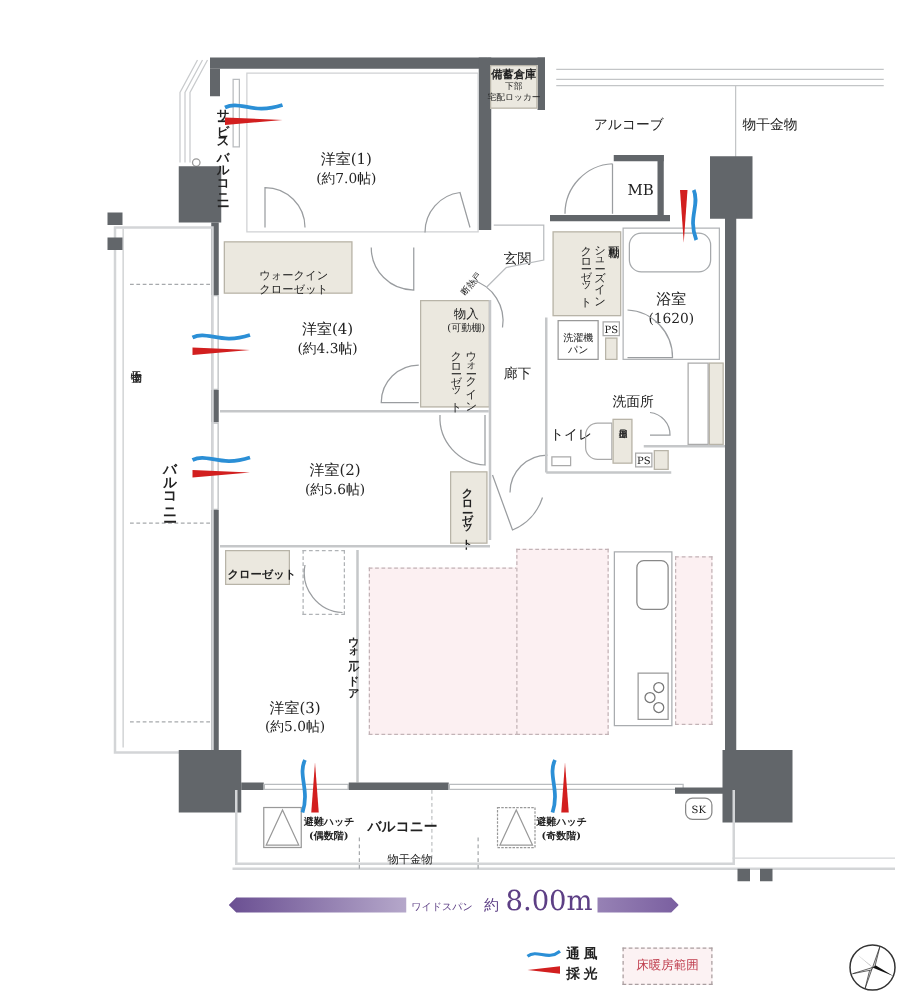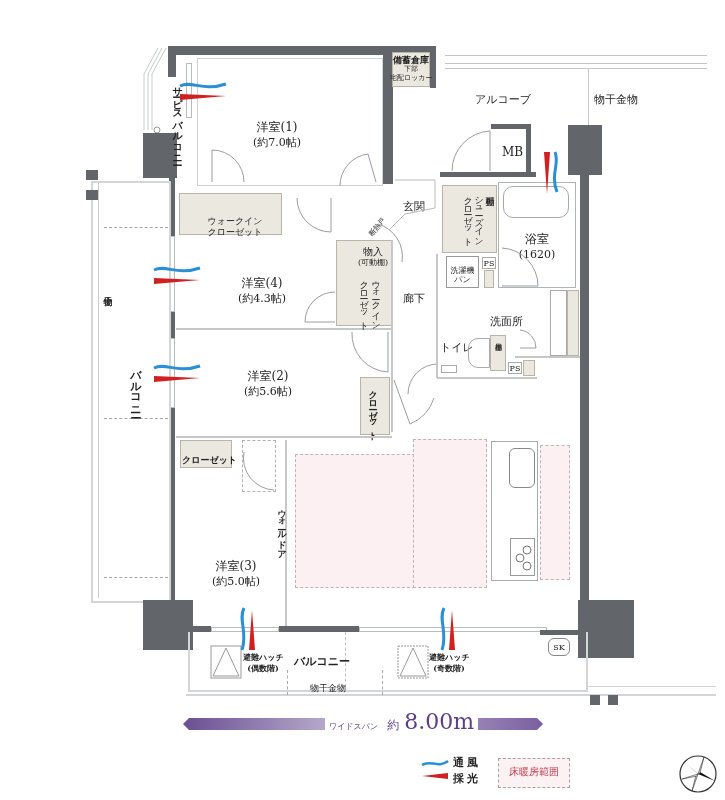--- a/index.html
+++ b/index.html
@@ -81,21 +81,21 @@
   </svg>
 
   <div class="vlabel" style="left:160px;top:80px;height:50px;font-size:10px;line-height:10px;width:22px;font-weight:bold;">サービスバルコニー</div>
 
   <div class="storage" style="left:179px;top:193px;width:103px;height:42px;"></div>
   <div class="small-label" style="left:205px;top:216px;width:60px;">
     <div>ウォークイン</div>
     <div>クローゼット</div>
   </div>
 
-  <div class="room-label" style="left:222px;top:256px;width:80px;margin-top:20px;">
+  <div class="room-label" style="left:222px;top:256px;width:80px;">
     <div>洋室(4)</div>
     <div style="font-size:11px;">(約4.3帖)</div>
   </div>
   <svg class="abs" style="left:295px;top:196px;" width="40" height="40">
     <path d="M2,2 A34,34 0 0 0 36,36 L36,2" fill="none" stroke="#9a9da0" stroke-width="1"></path>
   </svg>
   <svg class="abs" style="left:303px;top:290px;" width="34" height="36">
     <path d="M32,2 A30,30 0 0 0 2,32 L32,32" fill="none" stroke="#9a9da0" stroke-width="1"></path>
   </svg>
   <div class="abs" style="left:176px;top:328px;width:215px;border-top:2px solid #c5c7c9;"></div>
@@ -302,21 +302,21 @@
     </defs>
     <polygon points="0,7 6,1 354,1 360,7 354,13 6,13" fill="url(#spg)"></polygon>
   </svg>
   <div class="abs" style="left:142px;top:-8px;background:#fff;padding:0 4px;white-space:nowrap;">
     <span style="font-size:8px;color:#5d3f85;">ワイドスパン</span>
     <span style="font-size:12px;color:#5d3f85;margin-left:4px;">約</span>
     <span style="font-size:22px;color:#5d3f85;">8.00m</span>
   </div>
 </div>
 
-<div class="abs" style="left:420px;top:755px;width:305px;height:45px;font-family:Liberation Mono, monospace;">
+<div class="abs" style="left:420px;top:755px;width:305px;height:45px;">
   <svg class="abs" style="left:0;top:2px;" width="30" height="30">
     <path d="M2,8 C10,2 18,12 28,4" fill="none" stroke="#2b8fd6" stroke-width="2.5"></path>
     <polygon points="2,19 28,16 28,22" fill="#d21f1f"></polygon>
   </svg>
   <div class="abs legend-text" style="left:33px;top:0px;font-weight:bold;letter-spacing:3px;">通風</div>
   <div class="abs legend-text" style="left:33px;top:16px;font-weight:bold;letter-spacing:3px;">採光</div>
   <div class="abs" style="left:78px;top:3px;width:72px;height:30px;border:1px dashed #a99ea0;background:#fcf2f3;color:#c04050;font-size:10px;text-align:center;line-height:28px;">床暖房範囲</div>
   <div class="abs" style="left:160px;top:3px;width:68px;height:30px;border:4px solid #8b5cf6;background:#ebe8df;font-size:10px;text-align:center;line-height:28px;margin-top:48px;">収納</div>
   <svg class="abs" style="left:257px;top:-2px;" width="42" height="42">
     <circle cx="21" cy="21" r="18" fill="#fff" stroke="#333" stroke-width="1.2"></circle>

